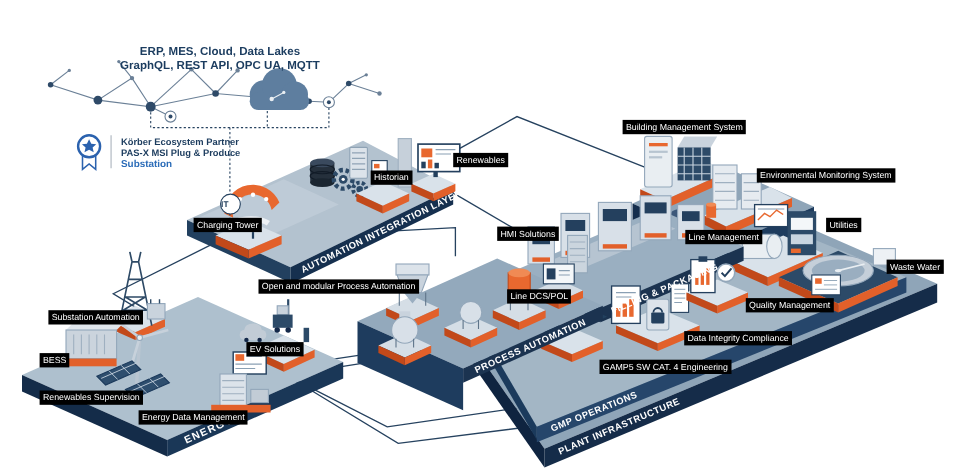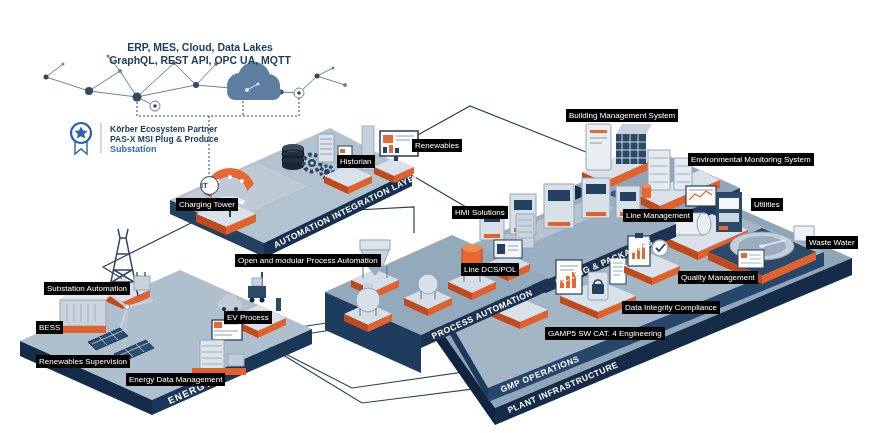--- a/index.html
+++ b/index.html
@@ -436,17 +436,17 @@
 <div class="tag" style="left:623px;top:209px">Line Management</div>
 <div class="tag" style="left:751px;top:198px">Utilities</div>
 <div class="tag" style="left:806px;top:236px">Waste Water</div>
 <div class="tag" style="left:235px;top:254px">Open and modular Process Automation</div>
 <div class="tag" style="left:461px;top:263px">Line DCS/POL</div>
 <div class="tag" style="left:678px;top:271px">Quality Management</div>
 <div class="tag" style="left:622px;top:301px">Data Integrity Compliance</div>
 <div class="tag" style="left:545px;top:327px">GAMP5 SW CAT. 4 Engineering</div>
 <div class="tag" style="left:44px;top:282px">Substation Automation</div>
 <div class="tag" style="left:36px;top:321px">BESS</div>
-<div class="tag" style="left:224px;top:311px">EV Process</div>
+<div class="tag" style="left:224px;top:311px">EV Solutions</div>
 <div class="tag" style="left:36px;top:355px">Renewables Supervision</div>
 <div class="tag" style="left:126px;top:373px">Energy Data Management</div>
 
 </div>
 
 </body></html>

